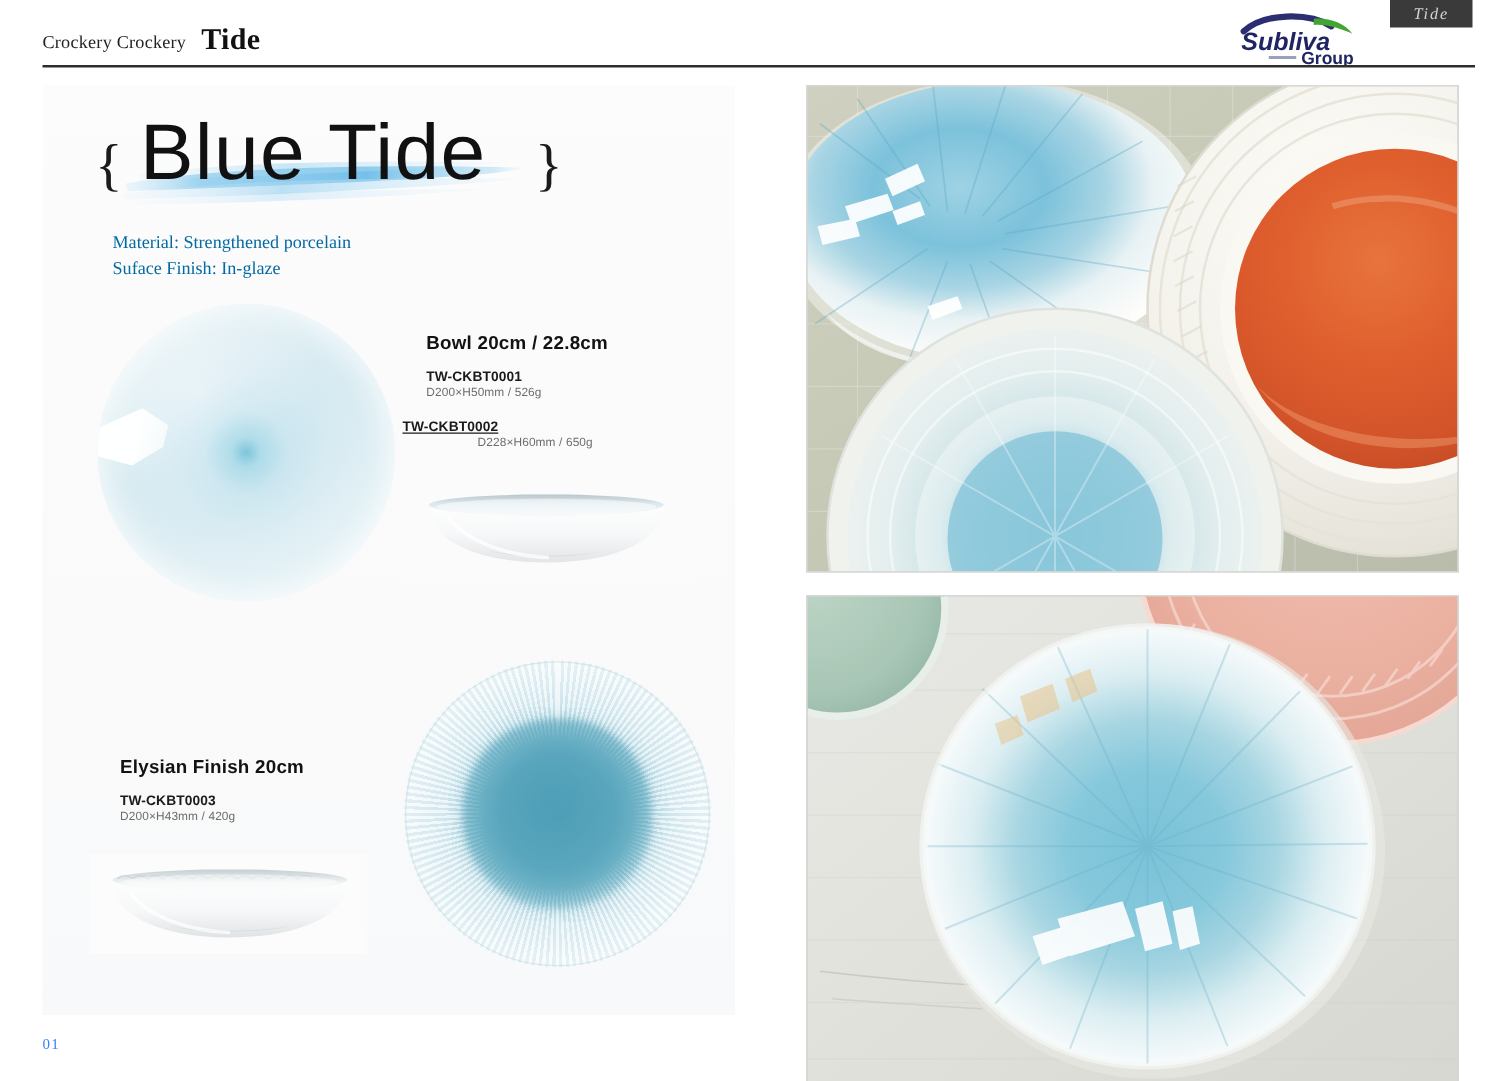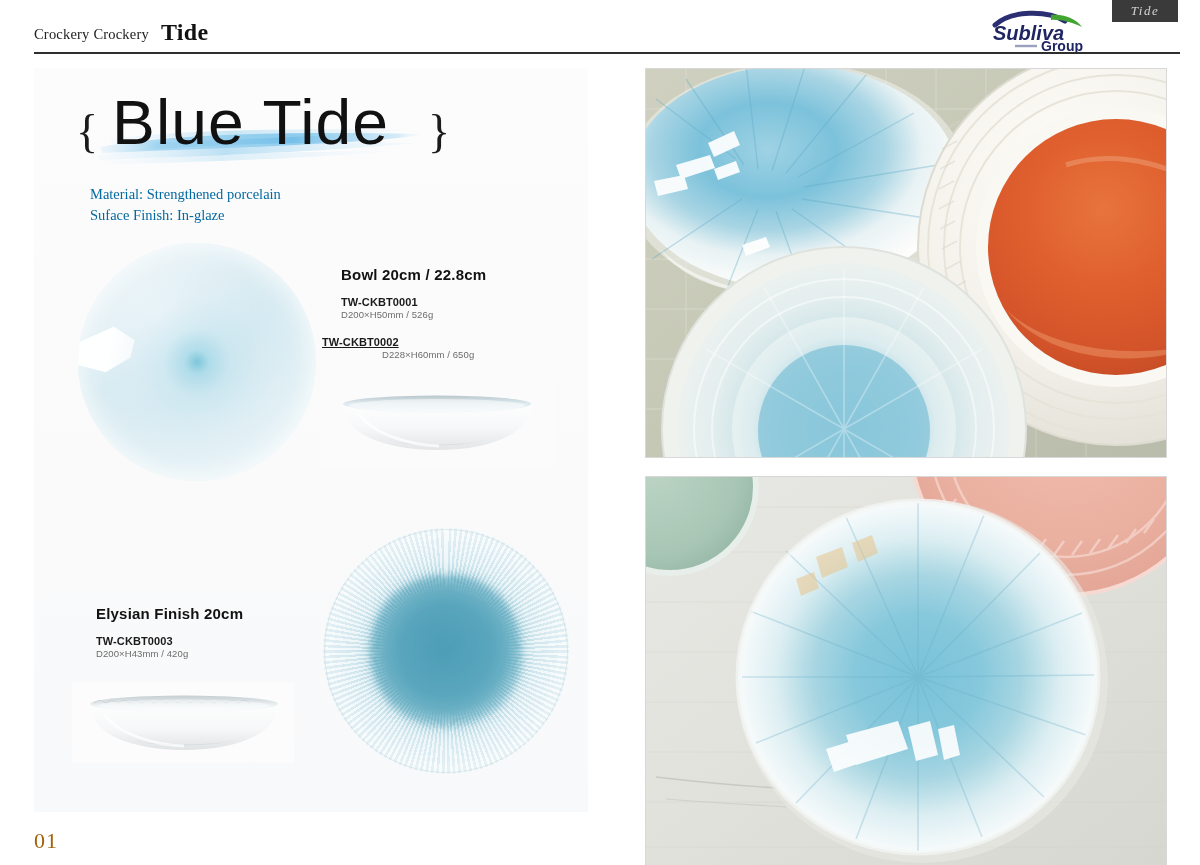--- a/index.html
+++ b/index.html
@@ -252,22 +252,22 @@
     position: absolute;
     left: 86px; top: 690px;
     width: 196px; height: 64px;
   }
 
   
   #page-number {
     position: absolute;
     left: 34px; top: 828px;
     font-family: "Liberation Serif", serif;
-    font-size: 22px;
-    color: #a16207;
+    font-size: 12px;
+    color: #3b82f6;
     letter-spacing: 1px;
   }
 
   
   .photo {
     position: absolute;
     overflow: hidden;
     background: #cfd2c8;
     border: 1px solid #d8d8d8;
   }

